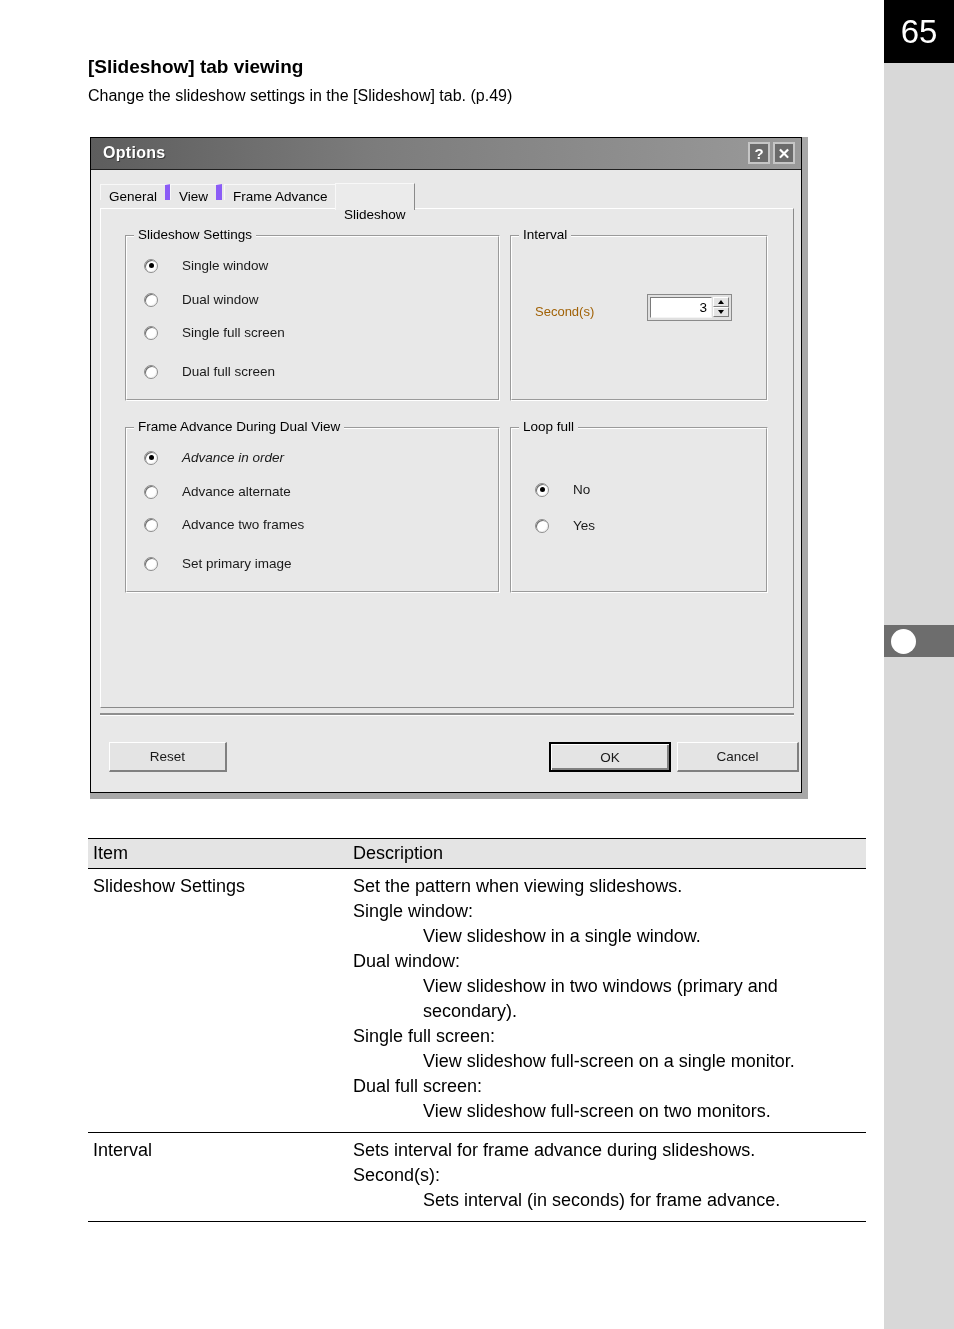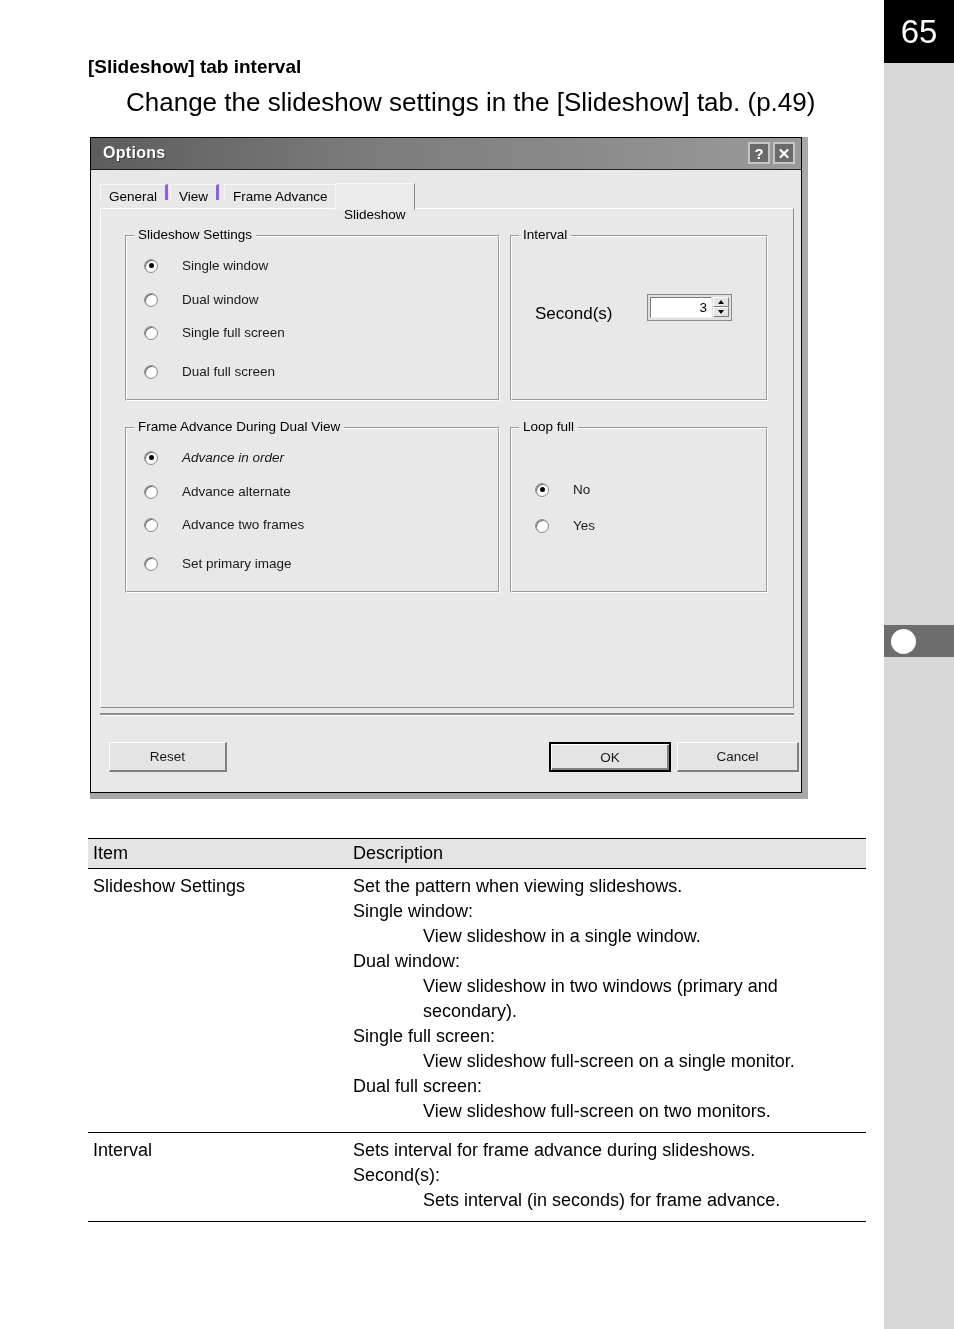--- a/index.html
+++ b/index.html
@@ -62,23 +62,22 @@
     top: 56px;
     font-size: 19px;
     font-weight: bold;
     color: #000;
     letter-spacing: 0px;
   }
   .h-sub {
     position: absolute;
     left: 88px;
     top: 87px;
-    font-size: 26px;
+    font-size: 16px;
     color: #000;
-    margin-left: 38px;
   }
 
   
   .dialog-shadow {
     position: absolute;
     left: 90px;
     top: 137px;
     width: 718px;
     height: 662px;
     background: #a8a8a8;
@@ -139,21 +138,21 @@
     width: 694px;
     height: 26px;
   }
   .tab {
     position: absolute;
     top: 1px;
     height: 16px;
     background: #e8e8e8;
     border-left: 1px solid #f8f8f8;
     border-top: 1px solid #f8f8f8;
-    border-right: 3px solid #8b5cf6;
+    border-right: 6px solid #8b5cf6;
     box-sizing: border-box;
     font-size: 13.5px;
     color: #000;
     padding: 2px 8px 0 8px;
     line-height: 19px;
     white-space: nowrap;
   }
   .tab.active {
     top: 0;
     height: 27px;
@@ -243,22 +242,22 @@
     top: 3.5px;
     width: 5px;
     height: 5px;
     border-radius: 50%;
     background: #000000;
   }
 
   
   .spin-label {
     position: absolute;
-    font-size: 17px;
-    color: #000000;
+    font-size: 13px;
+    color: #a16207;
   }
   .spin-wrap {
     position: absolute;
     display: flex;
     border: 1px solid #8a8a8a;
     background: #e0e0e0;
     padding: 2px;
     box-sizing: border-box;
   }
   .spin-field {
@@ -368,21 +367,21 @@
 </style>
 </head>
 <body>
 
 <div class="sidebar"></div>
 <div class="page-badge">65</div>
 <div class="side-tab">
   <div class="side-tab-dot"></div>
 </div>
 
-<div class="h-title">[Slideshow] tab interval</div>
+<div class="h-title">[Slideshow] tab viewing</div>
 <div class="h-sub">Change the slideshow settings in the [Slideshow] tab. (p.49)</div>
 
 <div class="dialog-shadow"></div>
 <div class="dialog">
 
   <div class="titlebar">
     <div class="titlebar-text">Options</div>
     <div class="tb-btns">
       <div class="tb-btn">?</div>
       <div class="tb-btn">✕</div>

